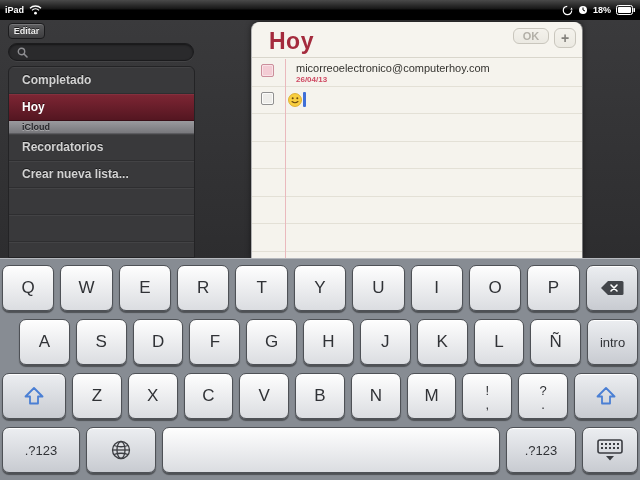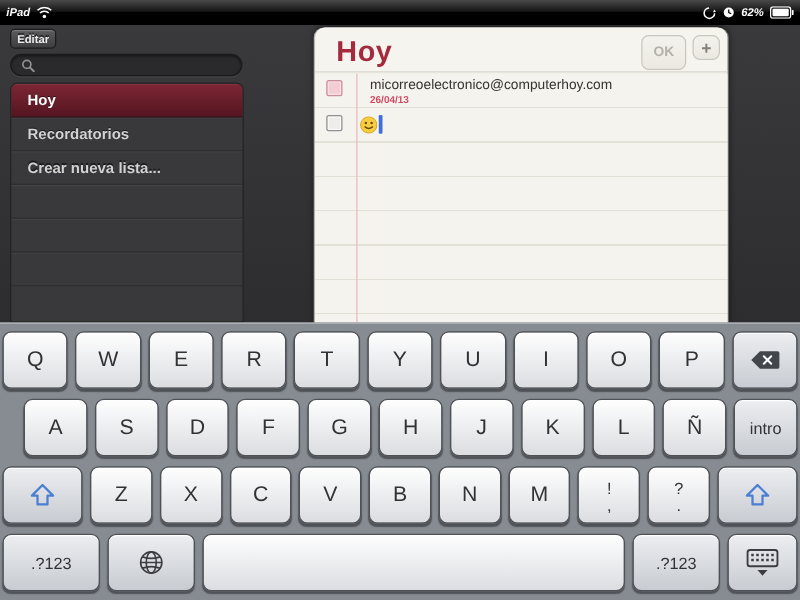--- a/index.html
+++ b/index.html
@@ -5,21 +5,21 @@
   * { margin:0; padding:0; box-sizing:border-box; }
   html,body { width:640px; height:480px; overflow:hidden; background:#000; }
   body { font-family:"Liberation Sans", sans-serif; }
   .screen { position:relative; width:640px; height:480px; background:#313133; overflow:hidden; }
 
   
   .statusbar { position:absolute; top:0; left:0; width:640px; height:20px;
     background:linear-gradient(#4a4a4a, #161616 45%, #000 50%, #000);
     display:flex; align-items:center; justify-content:space-between;
     color:#fff; font-size:9px; font-weight:bold; padding:0 5px; z-index:50; }
-  .sb-left, .sb-right { display:flex; align-items:center; gap:5px;font-style:italic; }
+  .sb-left, .sb-right { display:flex; align-items:center; gap:5px; }
   .sb-center { position:absolute; left:0; right:0; text-align:center; font-size:10px; }
 
   
   .app { position:absolute; top:20px; left:0; width:640px; height:238px;
     background:linear-gradient(#3a3a3c, #2d2d2f); }
   .edit-btn { position:absolute; top:3px; left:8px; width:37px; height:16px;
     background:linear-gradient(#5c5c5e,#3e3e40); border:1px solid #1c1c1e; border-radius:4px;
     box-shadow:inset 0 1px 0 rgba(255,255,255,.18); color:#ededed; font-size:9px; font-weight:bold;
     display:flex; align-items:center; justify-content:center; text-shadow:0 -1px 0 rgba(0,0,0,.6); }
   .search { position:absolute; top:23px; left:8px; width:186px; height:18px;
@@ -40,21 +40,21 @@
 
   
   .paper { position:absolute; top:2px; left:252px; width:330px; height:236px;
     background:#f6f4ee; border-radius:8px 8px 0 0;
     box-shadow:-1px 0 0 rgba(255,255,255,.65), 1px 0 0 rgba(255,255,255,.4), 0 0 6px rgba(0,0,0,.7); }
   .paper-header { position:absolute; top:0; left:0; right:0; height:36px;
     border-bottom:1px solid #d9d6cc; display:flex; align-items:center; }
   .paper-title { position:absolute; left:17px; top:6px; font-size:23px; font-weight:600;
     color:#a42b3d; letter-spacing:.5px; }
   .hdr-buttons { position:absolute; right:6px; top:6px; display:flex; gap:5px; }
-  .ok-btn { width:36px; height:28px; border:1px solid #c9c6bd; border-radius:6px;
+  .ok-btn { width:36px; height:16px; border:1px solid #c9c6bd; border-radius:6px;
     background:linear-gradient(#f4f2ec,#ebe9e2); color:#b3b0a8; font-size:11px; font-weight:bold;
     display:flex; align-items:center; justify-content:center; }
   .plus-btn { width:22px; height:20px; border:1px solid #c9c6bd; border-radius:6px;
     background:linear-gradient(#f4f2ec,#ebe9e2); color:#83817c; font-size:14px; font-weight:bold;
     display:flex; align-items:center; justify-content:center; padding-bottom:1px; }
   .note-body { position:absolute; top:37px; left:0; right:0; bottom:0;
     background:repeating-linear-gradient(to bottom, #f5f3ed 0px, #f5f3ed 26.5px, #e3e0d6 26.5px, #e3e0d6 27.5px);
     border-radius:0; }
   .margin-line { position:absolute; top:0; bottom:0; left:33px; width:1px; background:#eab9bd; }
   .note-row { position:absolute; left:0; right:0; height:44px; }
@@ -109,21 +109,21 @@
             <circle cx="5.5" cy="5.5" r="4.2" fill="none" stroke="#fff" stroke-width="1.2" stroke-dasharray="19 7"></circle>
             <path d="M9.5 2.5 l1.2 2 -2.3 .2 z" fill="#fff"></path>
           </svg>
       </span>
       <span class="icon">
         <svg width="10" height="10" viewBox="0 0 10 10">
             <circle cx="5" cy="5" r="4" fill="#fff"></circle>
             <path d="M5 2.5 V5 L7 6" stroke="#000" stroke-width="1" fill="none"></path>
           </svg>
       </span>
-      <span>62%</span>
+      <span>18%</span>
       <span class="icon">
         <svg width="19" height="10" viewBox="0 0 19 10">
             <rect x="0.5" y="0.5" width="16" height="9" rx="2" fill="none" stroke="#fff"></rect>
             <rect x="2" y="2" width="13" height="6" rx="1" fill="#fff"></rect>
             <rect x="17.5" y="3" width="1.5" height="4" rx="0.5" fill="#fff"></rect>
           </svg>
       </span>
     </div>
   </div>
 
@@ -134,23 +134,27 @@
     <div class="search">
       <span class="icon">
         <svg width="11" height="11" viewBox="0 0 11 11">
             <circle cx="4.5" cy="4.5" r="3.2" fill="none" stroke="#8e8e92" stroke-width="1.4"></circle>
             <line x1="7" y1="7" x2="10" y2="10" stroke="#8e8e92" stroke-width="1.6" stroke-linecap="round"></line>
           </svg>
       </span>
     </div>
 
     <div class="list-panel">
+      <div class="lrow">
+        <span>Completado</span>
+      </div>
       <div class="lrow selected">
         <span>Hoy</span>
       </div>
+      <div class="lsection">iCloud</div>
       <div class="lrow">
         <span>Recordatorios</span>
       </div>
       <div class="lrow">
         <span>Crear nueva lista...</span>
       </div>
       <div class="lrow empty"></div>
       <div class="lrow empty"></div>
       <div class="lrow empty"></div>
     </div>

